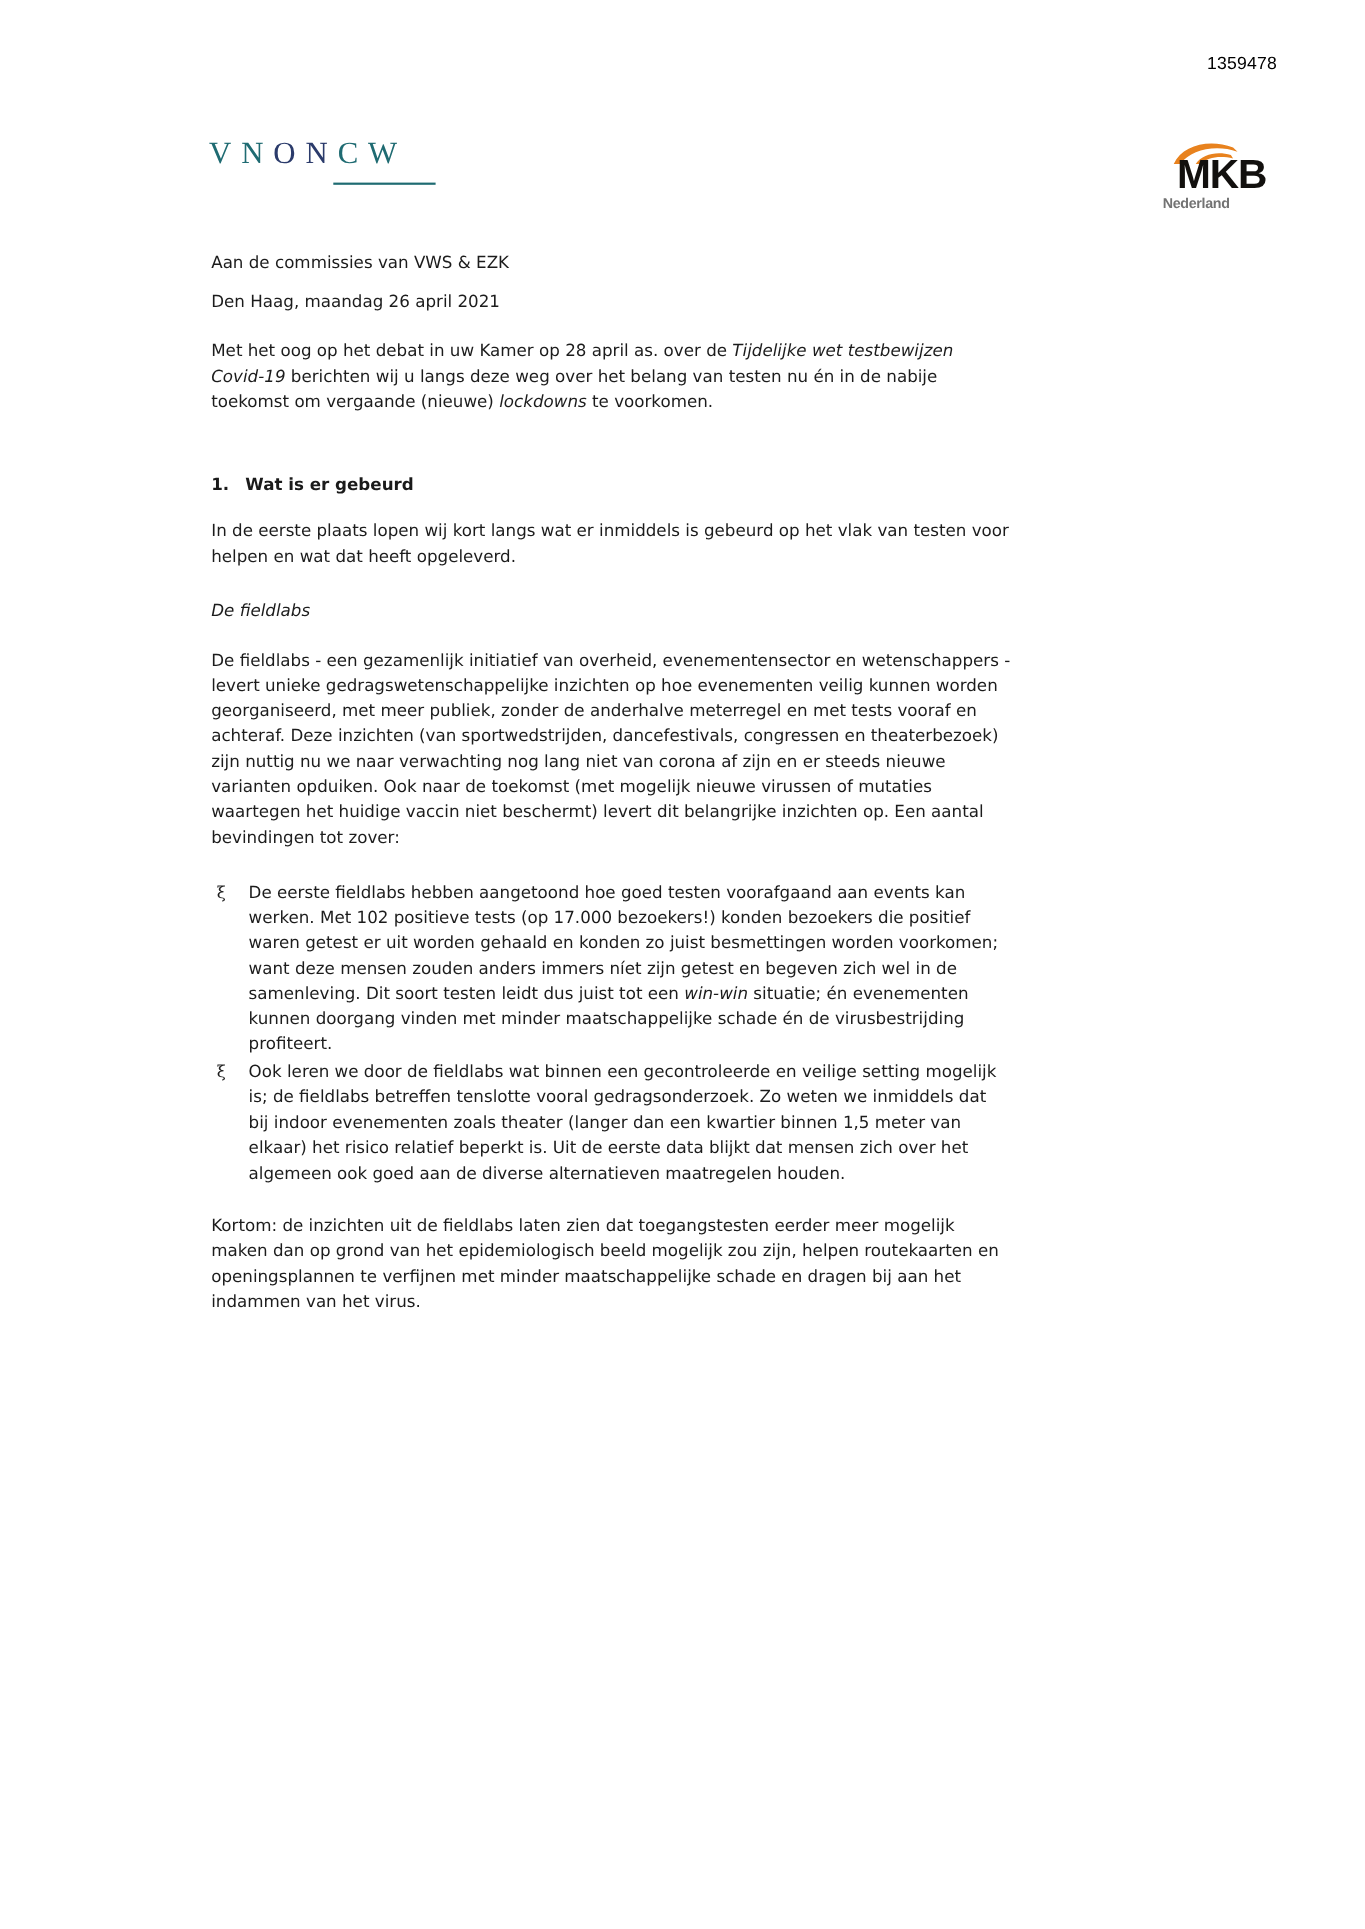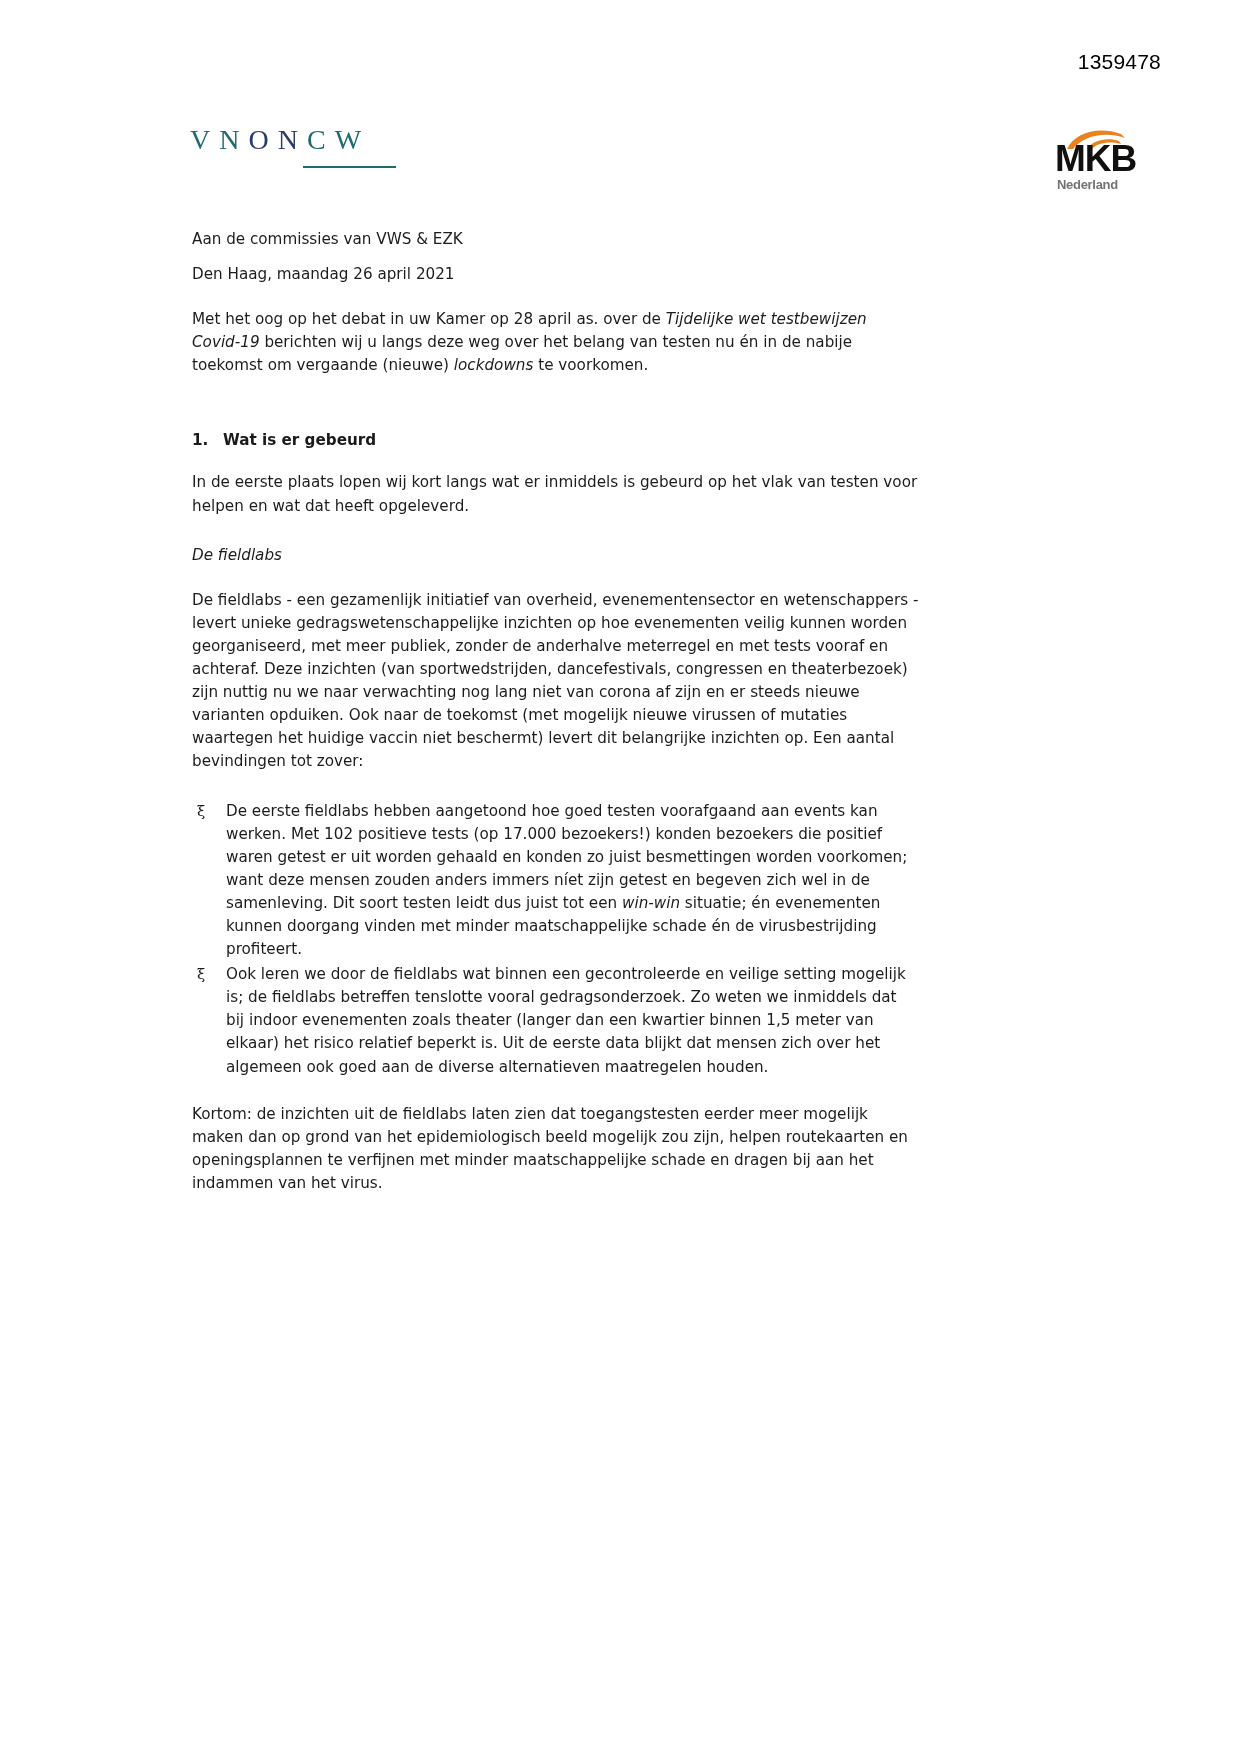--- a/index.html
+++ b/index.html
@@ -18,21 +18,21 @@
     color: #1a1a1a;
     box-sizing: border-box;
   }
 
   
   .doc-number {
     position: absolute;
     top: 50px;
     right: 80px;
     font-family: "Liberation Sans", sans-serif;
-    font-size: 21px;
+    font-size: 16px;
     letter-spacing: 0.2px;
     color: #000;
   }
 
   
   .vno-logo {
     position: absolute;
     left: 190px;
     top: 126px;
     width: 230px;
@@ -72,21 +72,21 @@
   .mkb-swoosh {
     position: absolute;
     left: 22px;
     top: 0px;
     width: 70px;
     height: 22px;
     overflow: hidden;
   }
   .mkb-word {
     position: absolute;
-    left: 12px;
+    left: 27px;
     top: 12px;
     font-family: "Liberation Sans", sans-serif;
     font-weight: bold;
     font-size: 37px;
     letter-spacing: -1px;
     color: #12100e;
     line-height: 1;
   }
   .mkb-sub {
     position: absolute;

